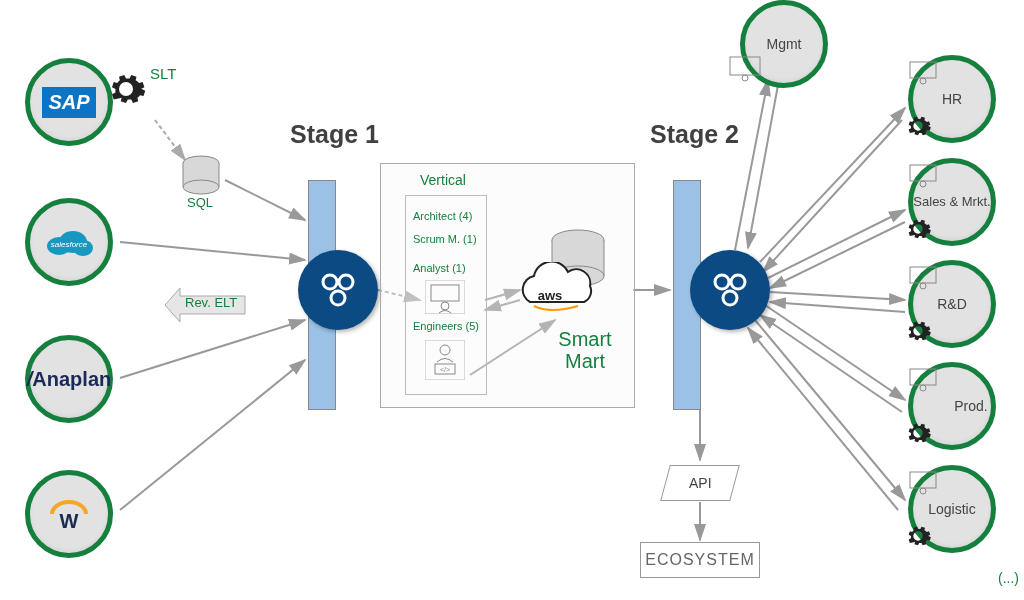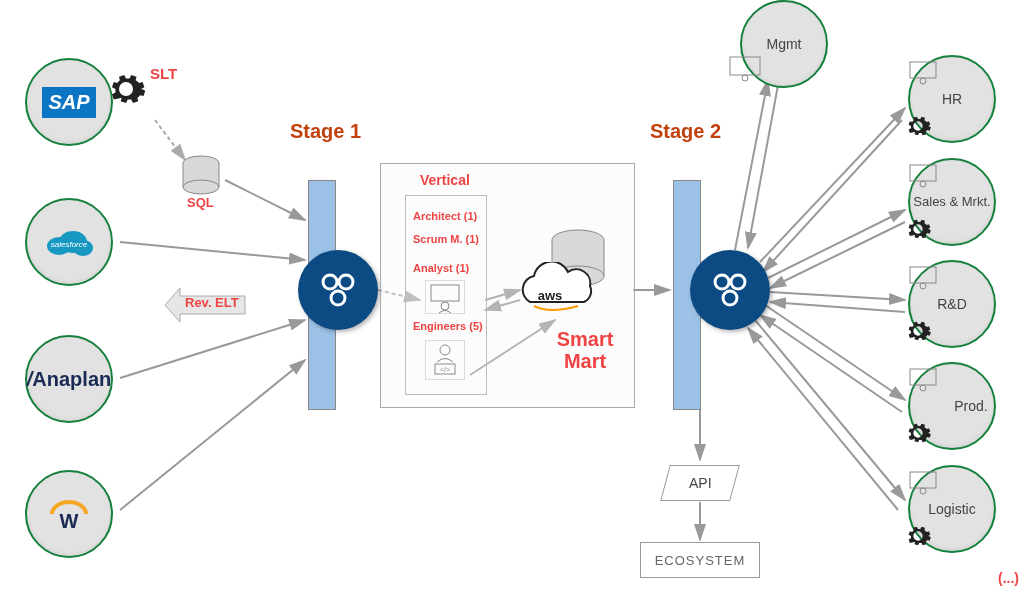--- a/index.html
+++ b/index.html
@@ -10,21 +10,21 @@
     font-family: Arial, sans-serif;
     position: relative;
     overflow: hidden;
     color: #555;
   }
   .abs { position: absolute; }
   .circle-node {
     width: 88px; height: 88px;
     border-radius: 50%;
     background: #e2e2e2;
-    border: 2px solid #15803d;
+    border: 5px solid #15803d;
     box-shadow: inset 0 -2px 4px rgba(0,0,0,0.05);
     display: flex;
     align-items: center;
     justify-content: center;
     font-size: 14px;
     color: #444;
     position: absolute;
   }
   .source-logo { font-size: 20px; font-weight: bold; }
   .stage-bar {
@@ -34,43 +34,43 @@
     position: absolute;
   }
   .hub-circle {
     width: 80px; height: 80px;
     border-radius: 50%;
     background: #0b4a82;
     position: absolute;
     display:flex; align-items:center; justify-content:center;
     box-shadow: 2px 2px 4px rgba(0,0,0,0.3);
   }
-  .stage-label { font-weight: bold; font-size: 20px; color: #c2410c; position: absolute; }
+  .stage-label { font-weight: bold; font-size: 25px; color: #404040; position: absolute; }
   .box-outer {
     position: absolute;
     border: 1px solid #aaa;
     background: rgba(245,245,245,0.3);
   }
   .box-inner {
     position: absolute;
     border: 1px solid #bbb;
   }
-  .vlabel { font-size: 14px; color: #ef4444; position: absolute; font-weight: bold; }
+  .vlabel { font-size: 14px; color: #15803d; position: absolute; }
   .api-box {
     position:absolute; width:70px; height:36px;
     border:1px solid #999;
     transform: skewX(-15deg);
     display:flex; align-items:center; justify-content:center;
     font-size:14px; color:#444;
   }
   .eco-box {
     position:absolute; width:120px; height:36px;
     border:1px solid #999;
     display:flex; align-items:center; justify-content:center;
-    font-size:13px; color:#666; letter-spacing:1px;
+    font-size:16px; color:#666; letter-spacing:1px;
   }
   .dept-label { font-size:14px; color:#444; text-align:center; position:absolute; }
   .gear-mini { position:absolute; }
   svg.arrows { position:absolute; top:0; left:0; width:1024px; height:600px; pointer-events:none; }
 </style>
 </head>
 <body>
 
 <svg class="arrows">
   <defs>
@@ -176,21 +176,21 @@
     <circle cx="14" cy="14" r="7" fill="none" stroke="#fff" stroke-width="3"></circle>
     <circle cx="30" cy="14" r="7" fill="none" stroke="#fff" stroke-width="3"></circle>
     <circle cx="22" cy="30" r="7" fill="none" stroke="#fff" stroke-width="3"></circle>
   </svg>
 </div>
 
 <div class="box-outer" style="left:380px; top:163px; width:255px; height:245px;"></div>
 
 <div class="box-inner" style="left:405px; top:195px; width:82px; height:200px;"></div>
 <div class="abs vlabel" style="left:420px; top:172px;">Vertical</div>
-<div class="abs vlabel" style="left:413px; top:210px; font-size:11px;">Architect (1)</div>
+<div class="abs vlabel" style="left:413px; top:210px; font-size:11px;">Architect (4)</div>
 <div class="abs vlabel" style="left:413px; top:233px; font-size:11px;">Scrum M. (1)</div>
 <div class="abs vlabel" style="left:413px; top:262px; font-size:11px;">Analyst (1)</div>
 <svg class="abs" style="left:425px; top:280px;" width="40" height="34" viewBox="0 0 40 34">
   <rect x="0" y="0" width="40" height="34" fill="none" stroke="#bbb"></rect>
   <rect x="6" y="5" width="28" height="16" fill="none" stroke="#888"></rect>
   <circle cx="20" cy="26" r="4" fill="none" stroke="#888"></circle>
   <path d="M14 33 Q20 28 26 33" fill="none" stroke="#888"></path>
 </svg>
 <div class="abs vlabel" style="left:413px; top:320px; font-size:11px;">Engineers (5)</div>
 <svg class="abs" style="left:425px; top:340px;" width="40" height="40" viewBox="0 0 40 40">

